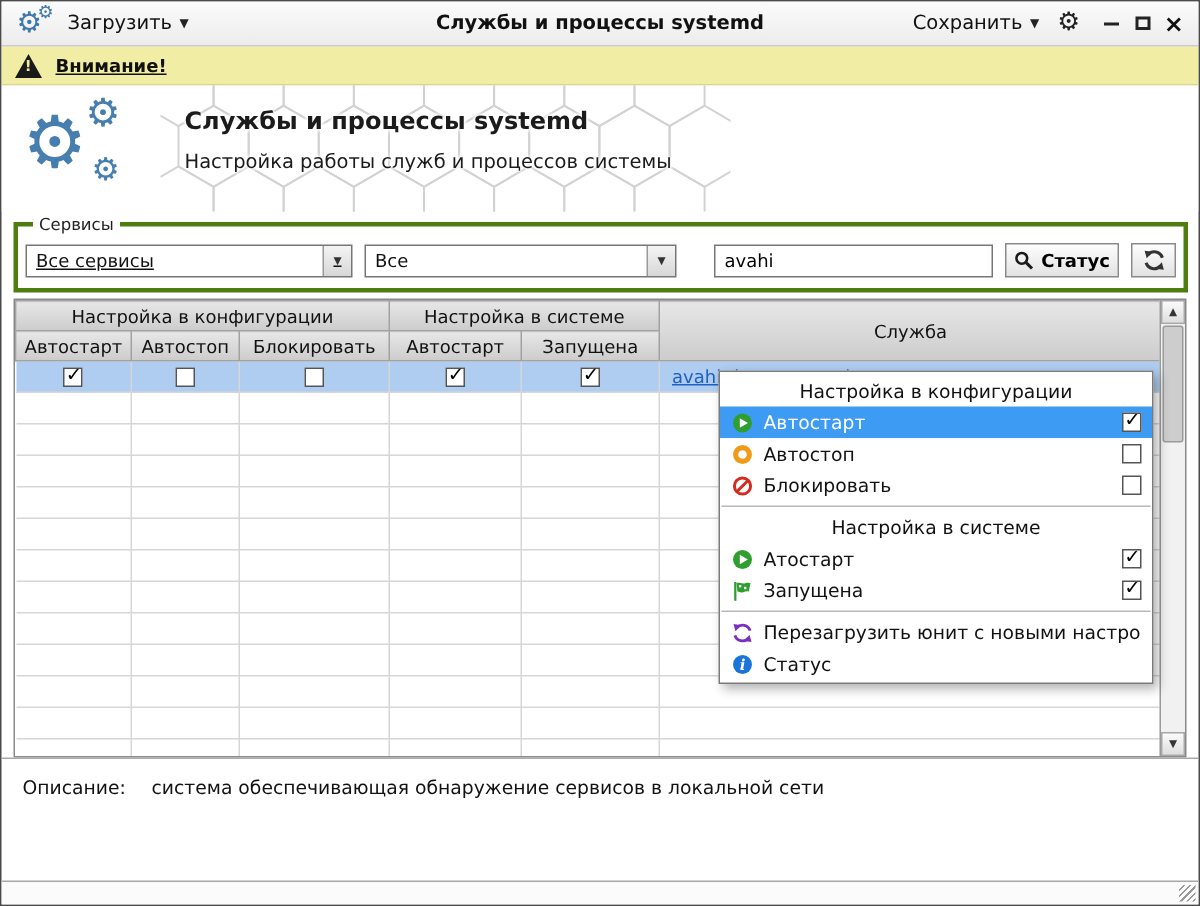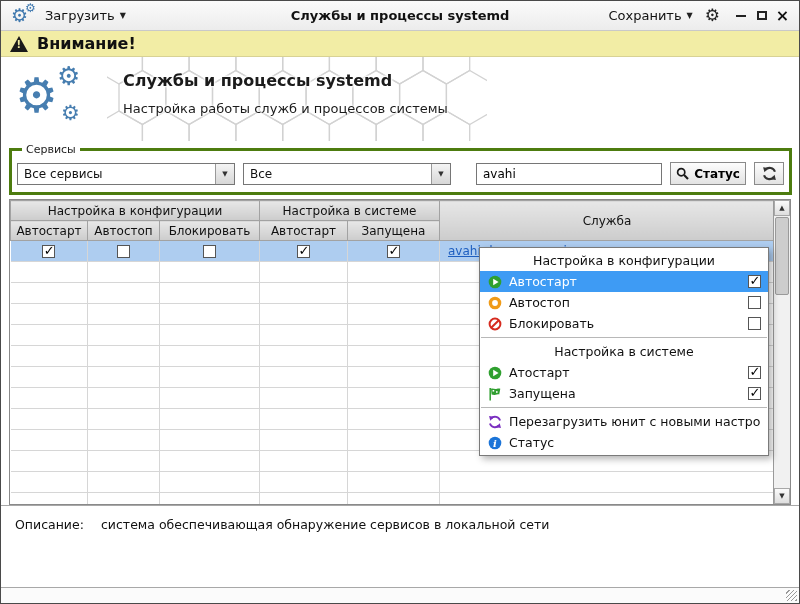--- a/index.html
+++ b/index.html
@@ -21,42 +21,42 @@
   .win-controls { display:flex; align-items:center; gap:8px; margin-left:2px; }
   .wb { width:13px; height:13px; display:flex; align-items:center; justify-content:center; }
   .min-bar { width:10px; height:2px; background:#222; }
   .max-rect { width:10px; height:9px; border:2px solid #222; }
   .close-x { font-size:16px; font-weight:bold; color:#111; line-height:1; }
 
   
   .warnbar { height:26px; background:#f2eda5; border-bottom:1px solid #d8d295; display:flex; align-items:center; gap:9px; padding:0 9px; }
   .warn-tri { width:0; height:0; border-left:9px solid transparent; border-right:9px solid transparent; border-bottom:16px solid #1a1a1a; position:relative; }
   .warn-tri::after { content:"!"; position:absolute; left:-2.5px; top:3px; color:#f2eda5; font-weight:bold; font-size:10px; }
-  .warn-text { font-size:16px; font-weight:bold; }
+  .warn-text { font-size:12px; font-weight:bold;text-decoration:underline; }
 
   
   .banner { height:84px; background:#fff; position:relative; overflow:hidden; }
   .hexes { position:absolute; left:106px; top:-8px; }
   .banner-logo { position:absolute; left:12px; top:4px; width:96px; height:78px; color:#477eb0; }
   .bl-g1 { position:absolute; font-size:48px; left:2px; top:10px; line-height:1; }
   .bl-g2 { position:absolute; font-size:26px; left:44px; top:2px; line-height:1; }
   .bl-g3 { position:absolute; font-size:21px; left:48px; top:42px; line-height:1; }
   .banner-title { position:absolute; left:122px; top:14px; font-size:16px; font-weight:bold; color:#1b1b1b;
       text-shadow:0 0 2px #fff,0 0 4px #fff,1px 1px 2px #fff,-1px -1px 2px #fff; }
   .banner-sub { position:absolute; left:122px; top:44px; font-size:13px; font-weight:normal; color:#1b1b1b;
       text-shadow:0 0 2px #fff,0 0 4px #fff,1px 1px 2px #fff,-1px -1px 2px #fff; }
 
   
   .filters { margin:2px 8px 0; border:3px solid #4d7c0f; height:52px; padding:6px 5px 0; }
   .filters legend { font-size:11px; padding:0 4px; margin-left:5px; color:#222; }
   .filter-row { display:flex; align-items:center; }
   .combo { height:22px; border:1px solid #767676; background:#fff; display:flex; align-items:stretch; font-size:12px; }
   .combo .val { flex:1; padding:0 6px; display:flex; align-items:center; }
   .combo .dd { width:19px; border-left:1px solid #999; background:linear-gradient(#f4f4f4,#d7d7d7); display:flex; align-items:center; justify-content:center; font-size:7px; color:#333; }
-  .combo1 { width:218px; } .combo2 { width:208px; margin-left:8px; }
+  .combo1 { width:218px;text-decoration:underline; } .combo2 { width:208px; margin-left:8px; }
   .search-input { margin-left:25px; width:186px; height:22px; border:1px solid #767676; padding:0 6px; font:12px "DejaVu Sans","Liberation Sans",sans-serif; }
   .btn { height:23px; border:1px solid #8a8a8a; background:linear-gradient(#fdfdfd,#e3e3e3); display:flex; align-items:center; justify-content:center; font:12px "DejaVu Sans","Liberation Sans",sans-serif; }
   .search-btn { margin-left:8px; width:76px; gap:5px; font-weight:bold; }
   .refresh-btn { margin-left:8px; width:30px; }
   .icon-wrap { display:inline-flex; align-items:center; }
 
   
   .table-wrap { position:relative; margin:4px 8px 0; height:306px; border:1px solid #8a8a8a; background:#fff; overflow:hidden; }
   table.svc { border-collapse:collapse; table-layout:fixed; width:765px; }
   .svc th { background:linear-gradient(#e7e7e7,#cccccc); border:1px solid #a2a2a2; font-size:12px; font-weight:normal; height:20px; padding:0 2px; text-align:center; }

